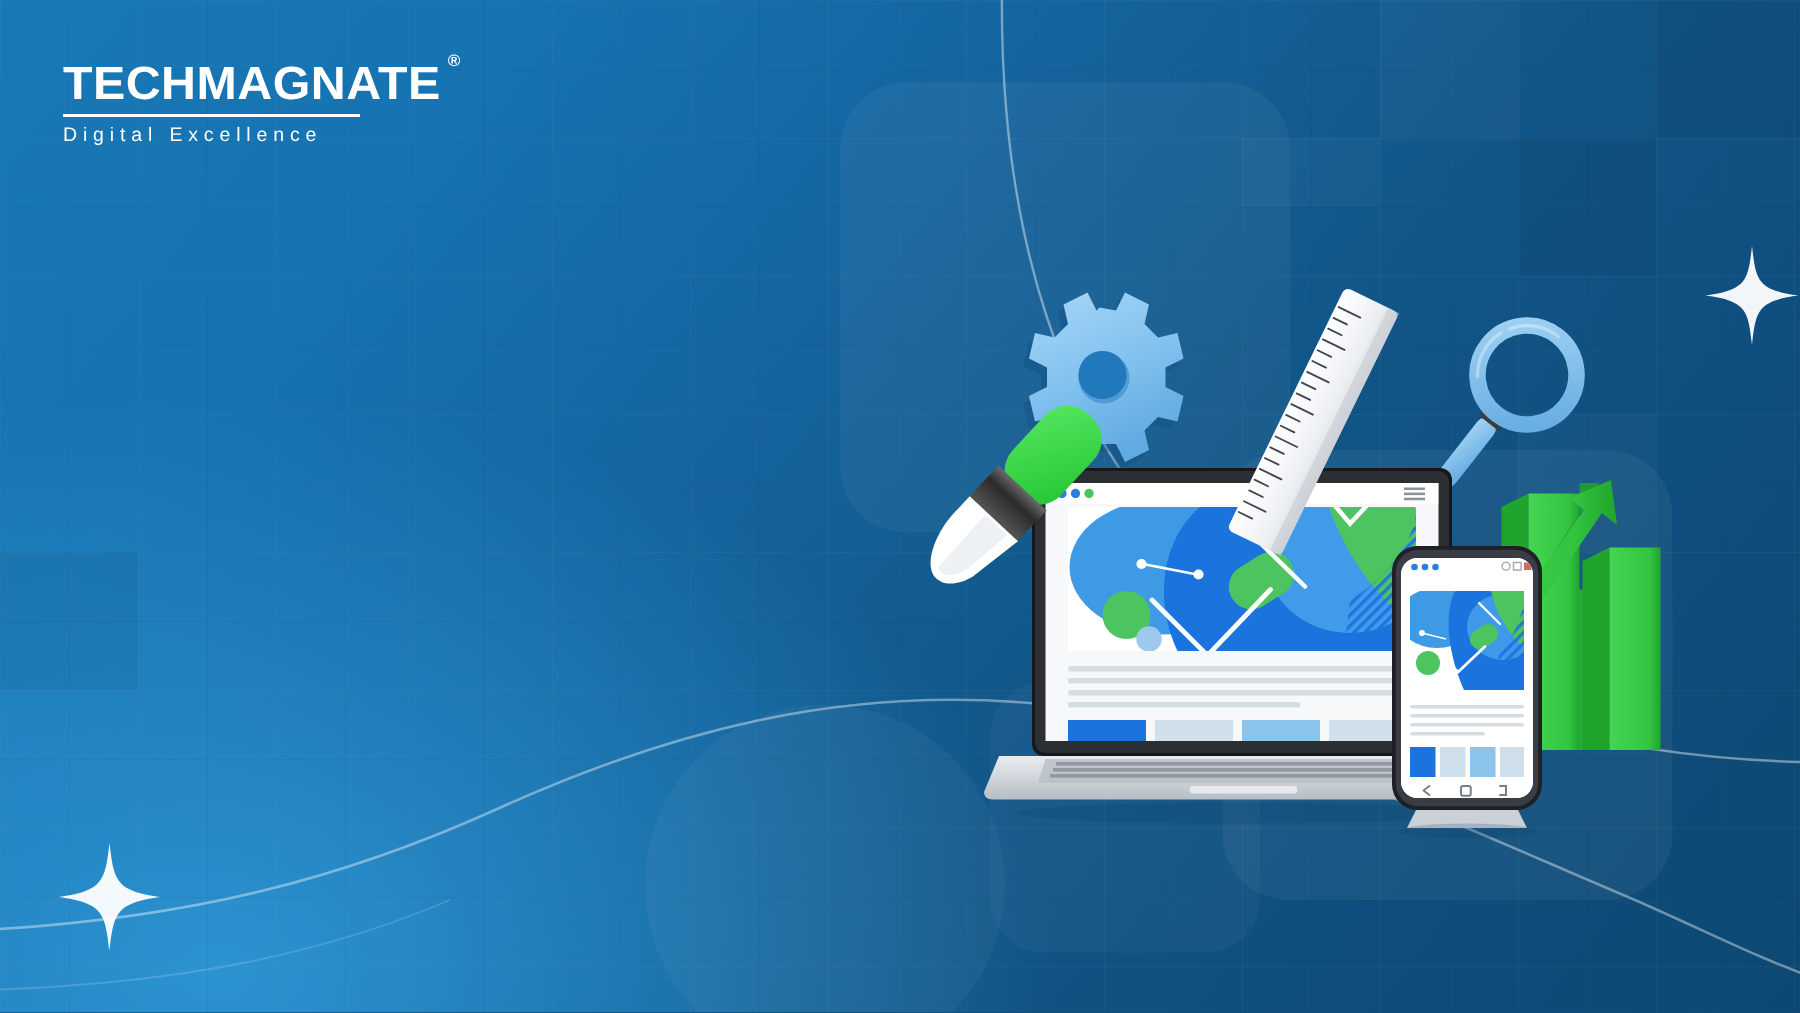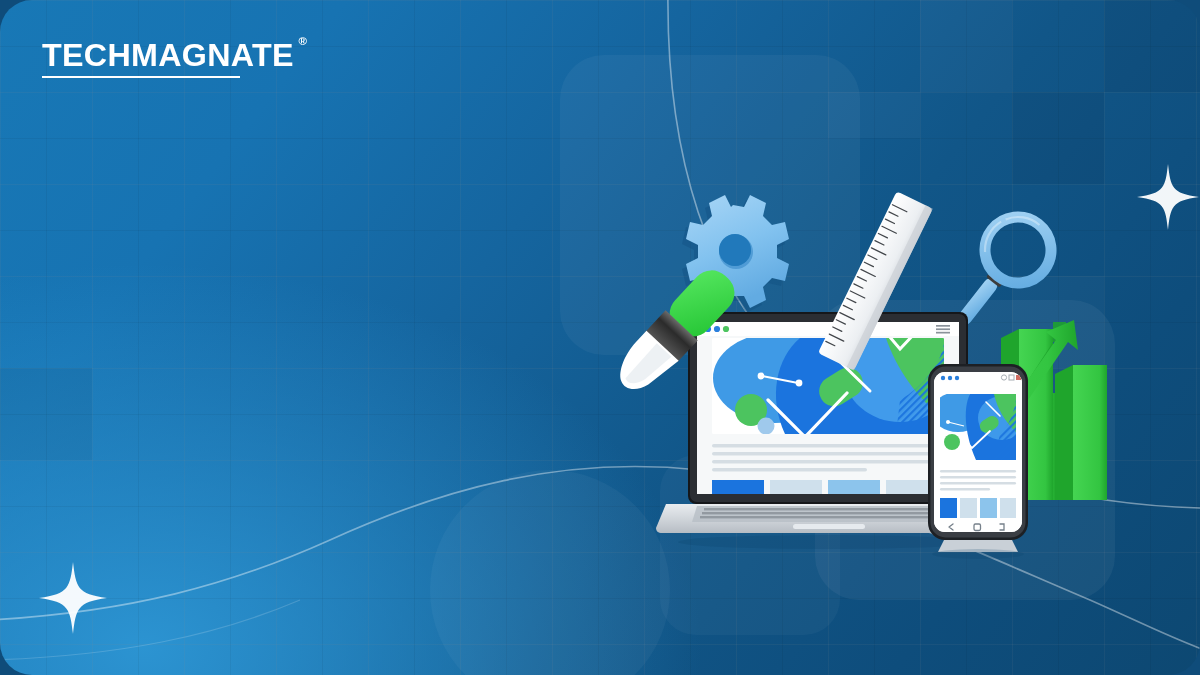--- a/index.html
+++ b/index.html
@@ -9,21 +9,20 @@
     font-family:"Liberation Sans", sans-serif;
     overflow:hidden; background:#0f4c7a;
   }
   .banner {
     position:relative;
     width:1200px; height:675px;
     overflow:hidden;
     background:
       radial-gradient(ellipse 900px 620px at 12% 96%, rgba(45,150,212,0.95) 0%, rgba(45,150,212,0) 62%),
       linear-gradient(128deg, #1878b6 0%, #1773b2 20%, #15659f 40%, #115688 62%, #0e4d7c 82%, #0d4872 100%);
-    border-radius: 32px;
   }
 
   
   .grid-overlay {
     position:absolute; inset:0;
     background-image:
       linear-gradient(to right, rgba(255,255,255,0.055) 1px, transparent 1px),
       linear-gradient(to bottom, rgba(255,255,255,0.055) 1px, transparent 1px);
     background-size:92px 92px;
     pointer-events:none;
@@ -137,20 +136,21 @@
     <g class="sparkle" transform="translate(1168,197)">
       <path d="M 0 -33 C 2.6 -10, 3.6 -3.6, 31 0 C 3.6 3.6, 2.6 10, 0 33 C -2.6 10, -3.6 3.6, -31 0 C -3.6 -3.6, -2.6 -10, 0 -33 Z" fill="#ffffff" opacity="0.95"></path>
     </g>
   </svg>
 
   <div class="logo">
     <div class="logo-word">
       <span>TECHMAGNATE</span><span class="logo-reg">®</span>
     </div>
     <div class="logo-rule"></div>
+    <div class="logo-tag">Digital Excellence</div>
   </div>
 
 
   <div class="illustration">
     <svg width="600" height="450" viewBox="0 0 600 450">
       <defs>
         <linearGradient id="gearGrad" x1="0" y1="0" x2="0.4" y2="1">
           <stop offset="0%" stop-color="#a9d6f6"></stop>
           <stop offset="55%" stop-color="#82c2ef"></stop>
           <stop offset="100%" stop-color="#62abe2"></stop>

